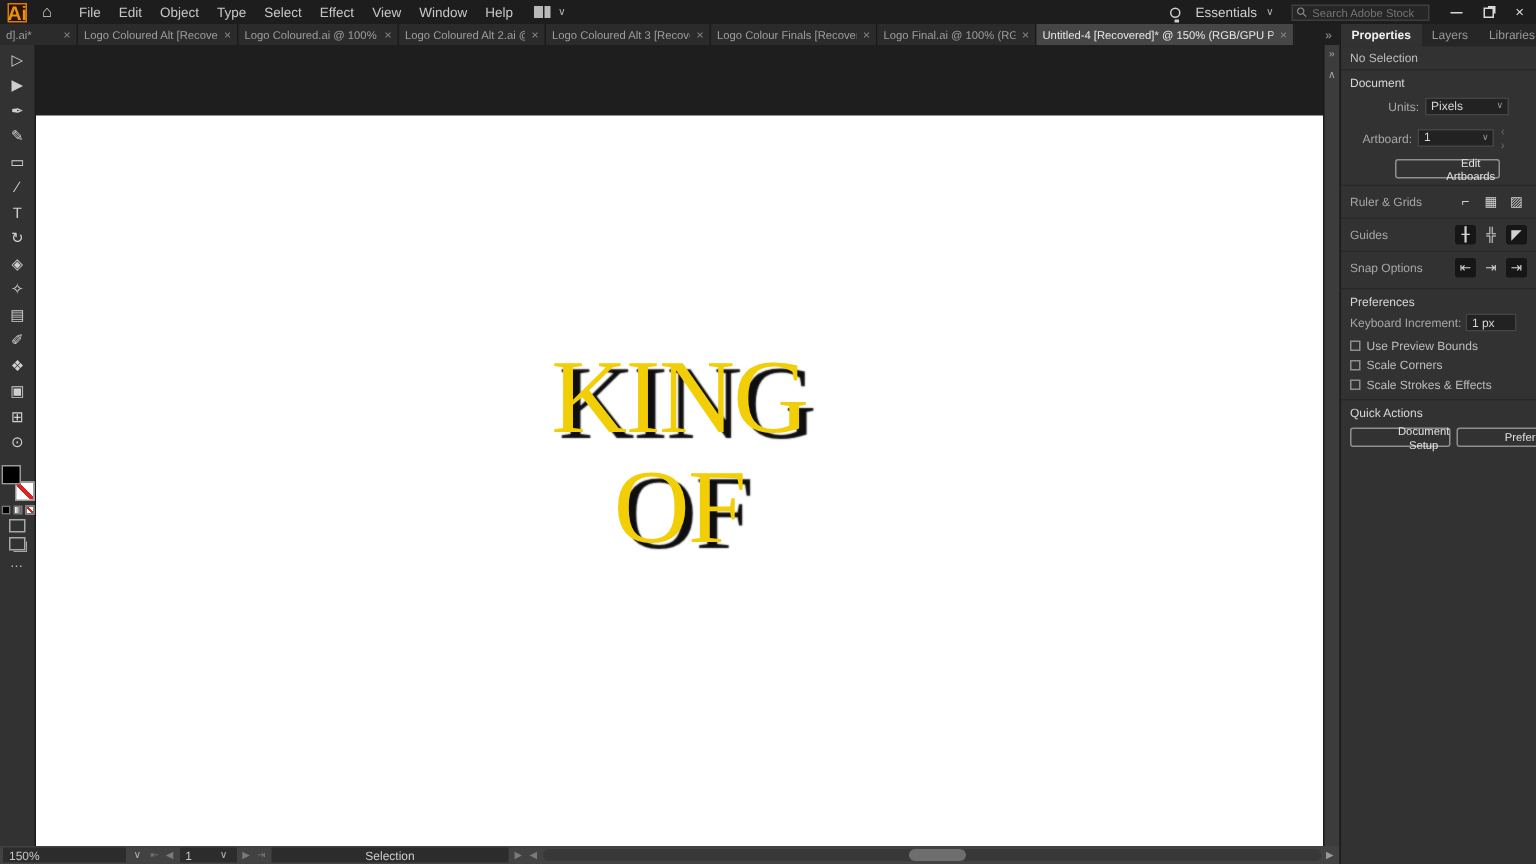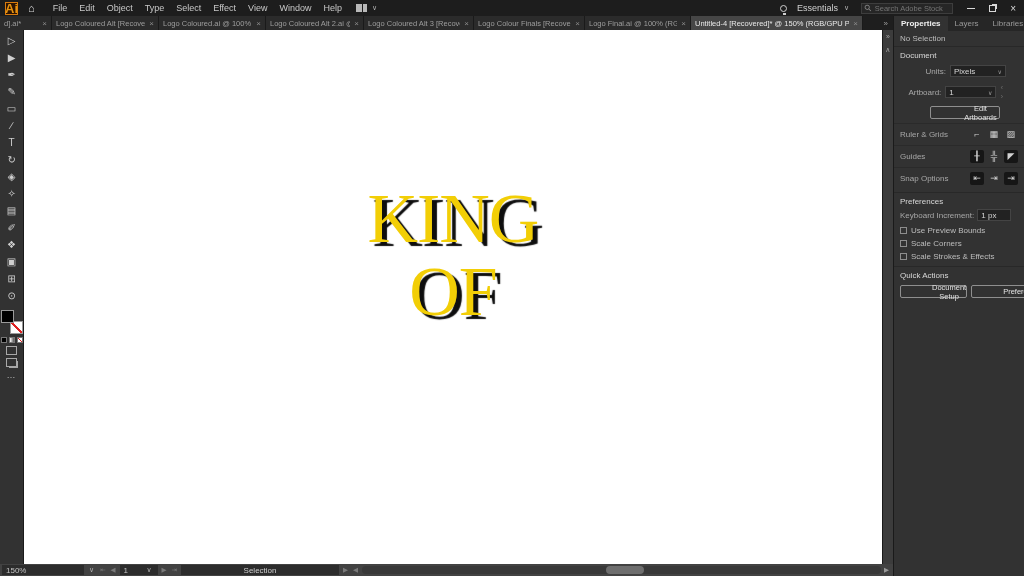--- a/index.html
+++ b/index.html
@@ -54,21 +54,21 @@
   .miniswatches { display:flex; gap:2px; }
   .miniswatches i { width:6px; height:6px; display:inline-block; border:1px solid #777; }
   .sw-color { background:#000; }
   .sw-grad { background:linear-gradient(90deg,#fff,#555); }
   .sw-none { background:#fff; background-image:linear-gradient(45deg, transparent 40%, #d22 40%, #d22 60%, transparent 60%); }
   .mode-ic { width:11px; height:9px; border:1px solid #a8a8a8; }
   .screen-ic { width:11px; height:9px; border:1px solid #a8a8a8; box-shadow:2px 2px 0 -1px #a8a8a8; }
   .dots { color:#bdbdbd; font-size:9px; letter-spacing:1px; }
 
   
-  .canvas { width:1000px; background:#ffffff; position:relative; overflow:hidden; }
+  .canvas { width:1000px; background:#ffffff; position:relative; overflow:hidden;margin-top:47px; }
   .art { position:absolute; top:152px; left:0; right:0; text-align:center;
     font-family:"Liberation Serif", serif; font-weight:normal;
     font-size:70px; line-height:73px; letter-spacing:-1px;
     color:#F2CE06; text-shadow:5px 4px 1px #0e0e0e; }
 
   
   .strip { width:13px; background:#3c3c3c; border-left:1px solid #1a1a1a; display:flex; flex-direction:column;
     align-items:center; padding-top:3px; gap:6px; color:#a5a5a5; font-size:7px; }
 
   
@@ -87,21 +87,21 @@
   
   .panel { width:131px; background:#323232; display:flex; flex-direction:column; font-size:8px; color:#bdbdbd;
     border-left:1px solid #1a1a1a; }
   .ptabs { height:15px; background:#262626; display:flex; align-items:stretch; }
   .ptab { padding:0 7px; display:flex; align-items:center; color:#999; }
   .ptab.active { background:#323232; color:#f0f0f0; font-weight:bold; }
   .prow { display:flex; align-items:center; padding:3px 6px; }
   .psection-div { border-top:1px solid #282828; margin-top:3px; padding-top:3px; }
   .phead { color:#d8d8d8; padding:4px 6px 2px; }
   .plabel { width:46px; text-align:right; margin-right:4px; color:#a8a8a8; }
-  .pselect { background:#222; border:1px solid #444; height:12px; display:flex; align-items:center;
+  .pselect { background:#222; border:1px solid #444; height:12px; display:flex; align-items:flex-start;
     justify-content:space-between; padding:0 3px; color:#d6d6d6; width:56px; }
   .pselect .c { font-size:6px; color:#9a9a9a; }
   .pnav { color:#6a6a6a; margin-left:4px; letter-spacing:4px; font-size:8px; }
   .pbtn { border:1px solid #8f8f8f; border-radius:2px; background:transparent; color:#e2e2e2; font-size:7.5px;
     height:13px; display:flex; align-items:center; justify-content:center; font-family:"Liberation Sans",sans-serif;padding-left:31px; }
   .editart { width:70px; margin-left:36px; margin-top:2px; margin-bottom:4px; }
   .iconrow { display:flex; align-items:center; padding:4px 6px; border-top:1px solid #2a2a2a; }
   .iconrow .plbl2 { flex:1; color:#a8a8a8; }
   .icbtn { width:14px; height:13px; margin-left:3px; color:#d2d2d2; font-size:9px; line-height:13px; text-align:center; }
   .icbtn.pressed { background:#161616; border-radius:2px; }

